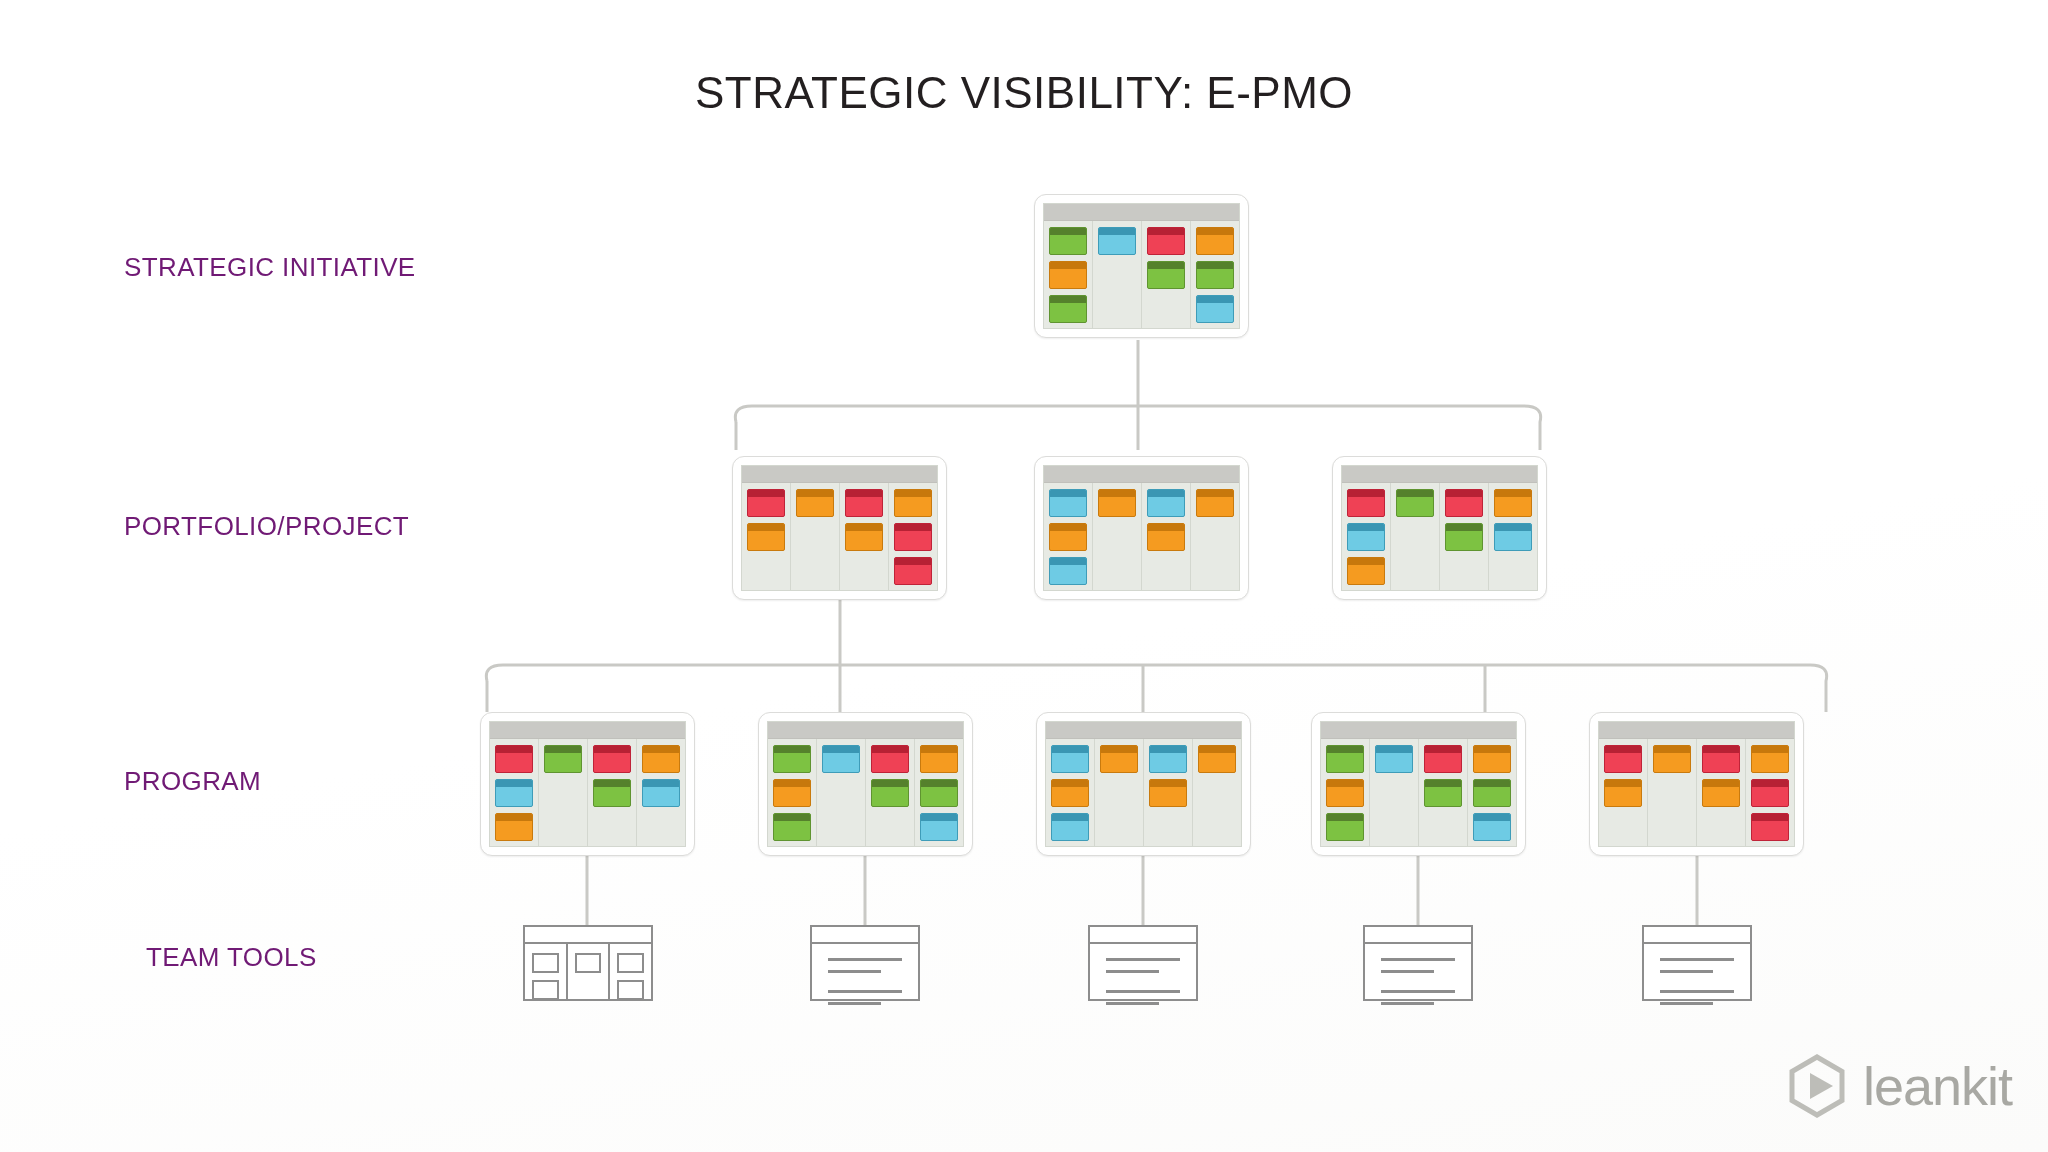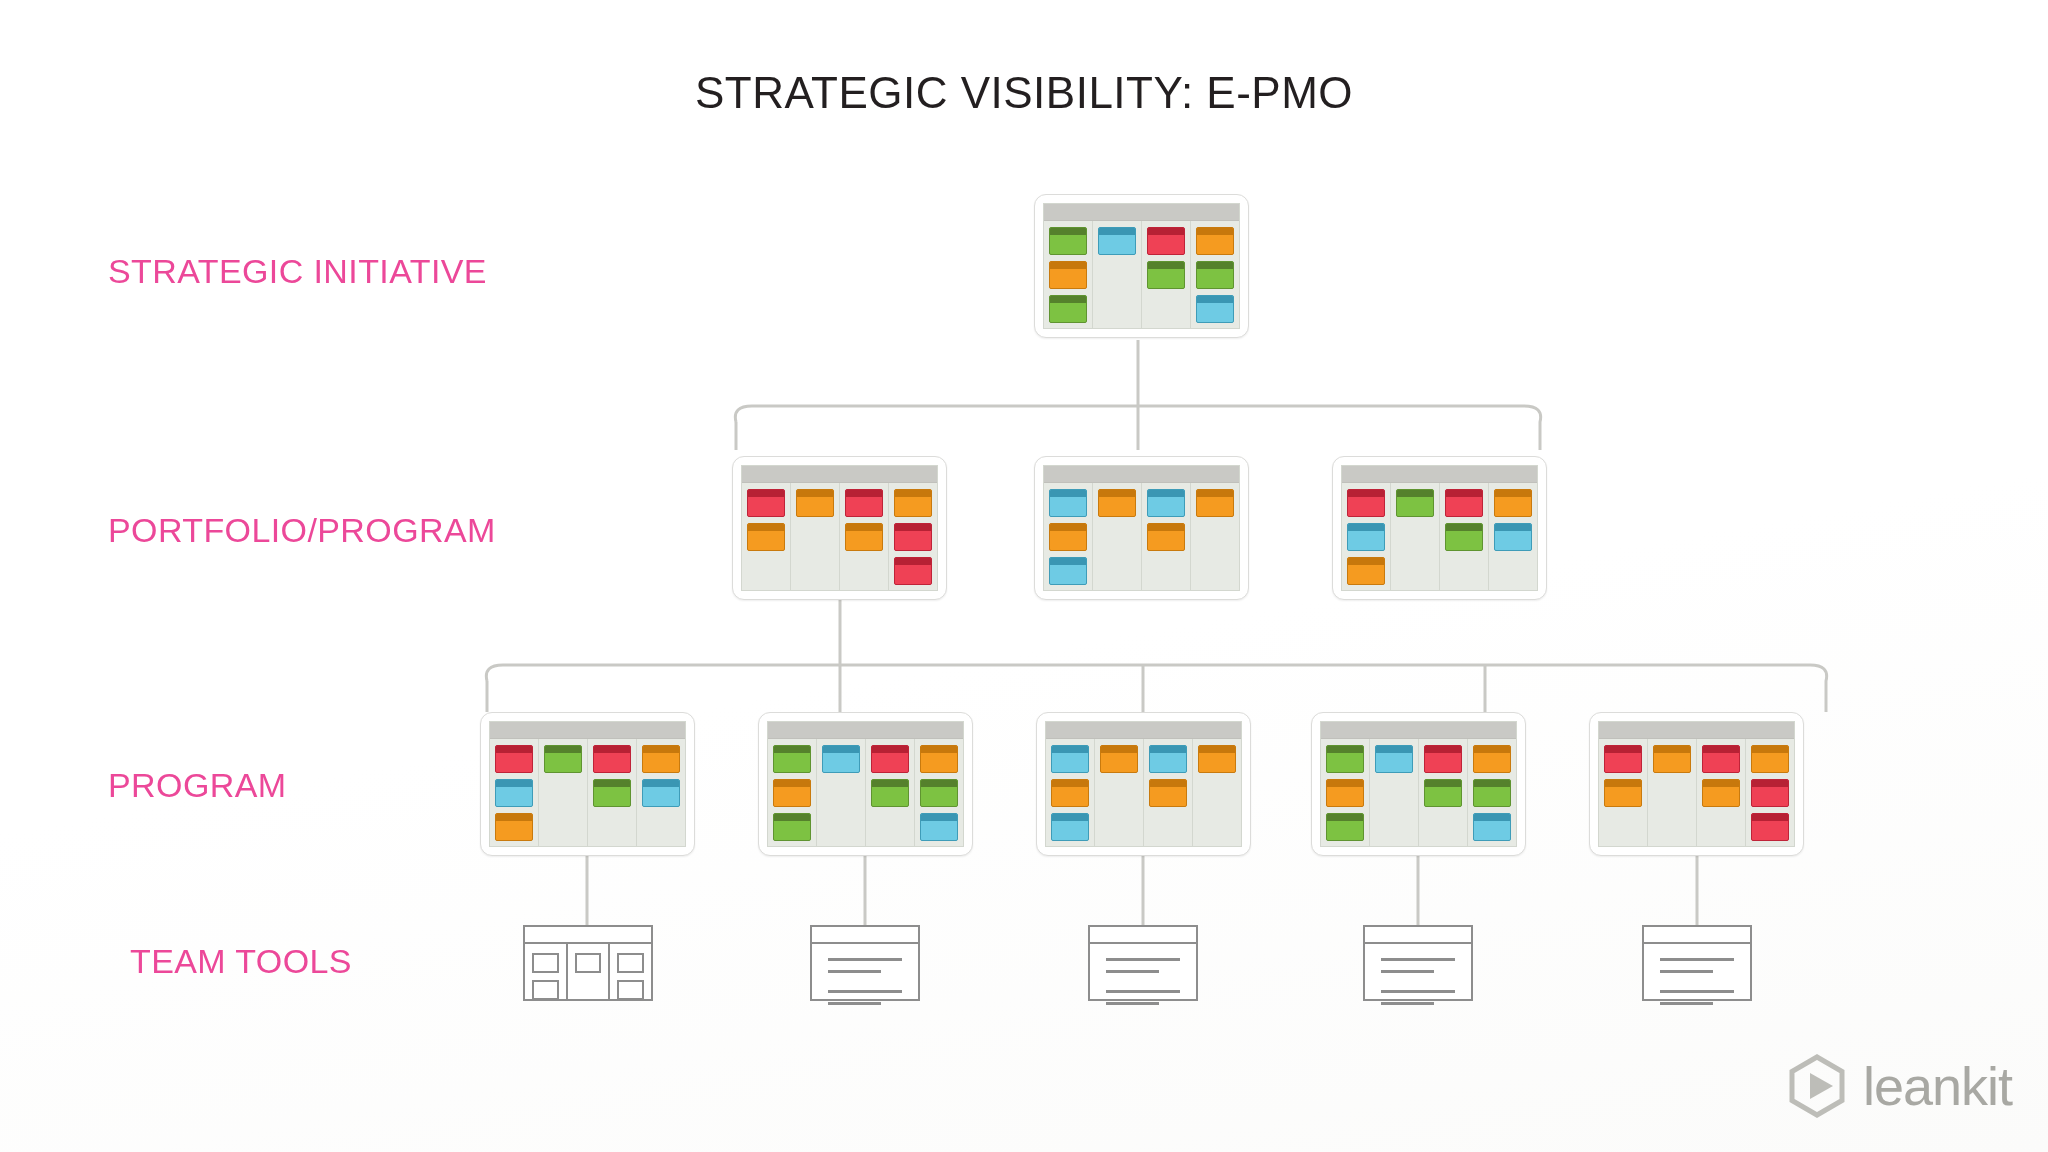--- a/index.html
+++ b/index.html
@@ -26,25 +26,25 @@
     font-size: 44px;
     font-weight: 400;
     letter-spacing: 0.5px;
     color: #231f20;
     white-space: nowrap;
   }
 
   
   .row-label {
     position: absolute;
-    left: 108px;
-    font-size: 34px;
+    left: 124px;
+    font-size: 26px;
     font-weight: 400;
     letter-spacing: 0.4px;
-    color: #ec4899;
+    color: #701a75;
     white-space: nowrap;
   }
   .row-label.r0 { top: 252px; }
   .row-label.r1 { top: 511px; }
   .row-label.r2 { top: 766px; }
   .row-label.r3 { top: 942px; margin-left: 22px; }
 
   
   .connectors {
     position: absolute;
@@ -192,21 +192,21 @@
     font-weight: 400;
     line-height: 1;
   }
 </style>
 </head>
 <body>
 
 <div class="page-title">STRATEGIC VISIBILITY: E-PMO</div>
 
 <div class="row-label r0">STRATEGIC INITIATIVE</div>
-<div class="row-label r1">PORTFOLIO/PROGRAM</div>
+<div class="row-label r1">PORTFOLIO/PROJECT</div>
 <div class="row-label r2">PROGRAM</div>
 <div class="row-label r3">TEAM TOOLS</div>
 
 <svg class="connectors" viewBox="0 0 2048 1152" width="2048" height="1152">
   <g fill="none" stroke="#c9c9c5" stroke-width="3">
 
     <path d="M1138 340 L1138 406"></path>
     <path d="M736 422 Q732 406 752 406 L1524 406 Q1544 406 1540 422 L1540 450"></path>
     <path d="M736 422 L736 450"></path>
     <path d="M1138 406 L1138 450"></path>

